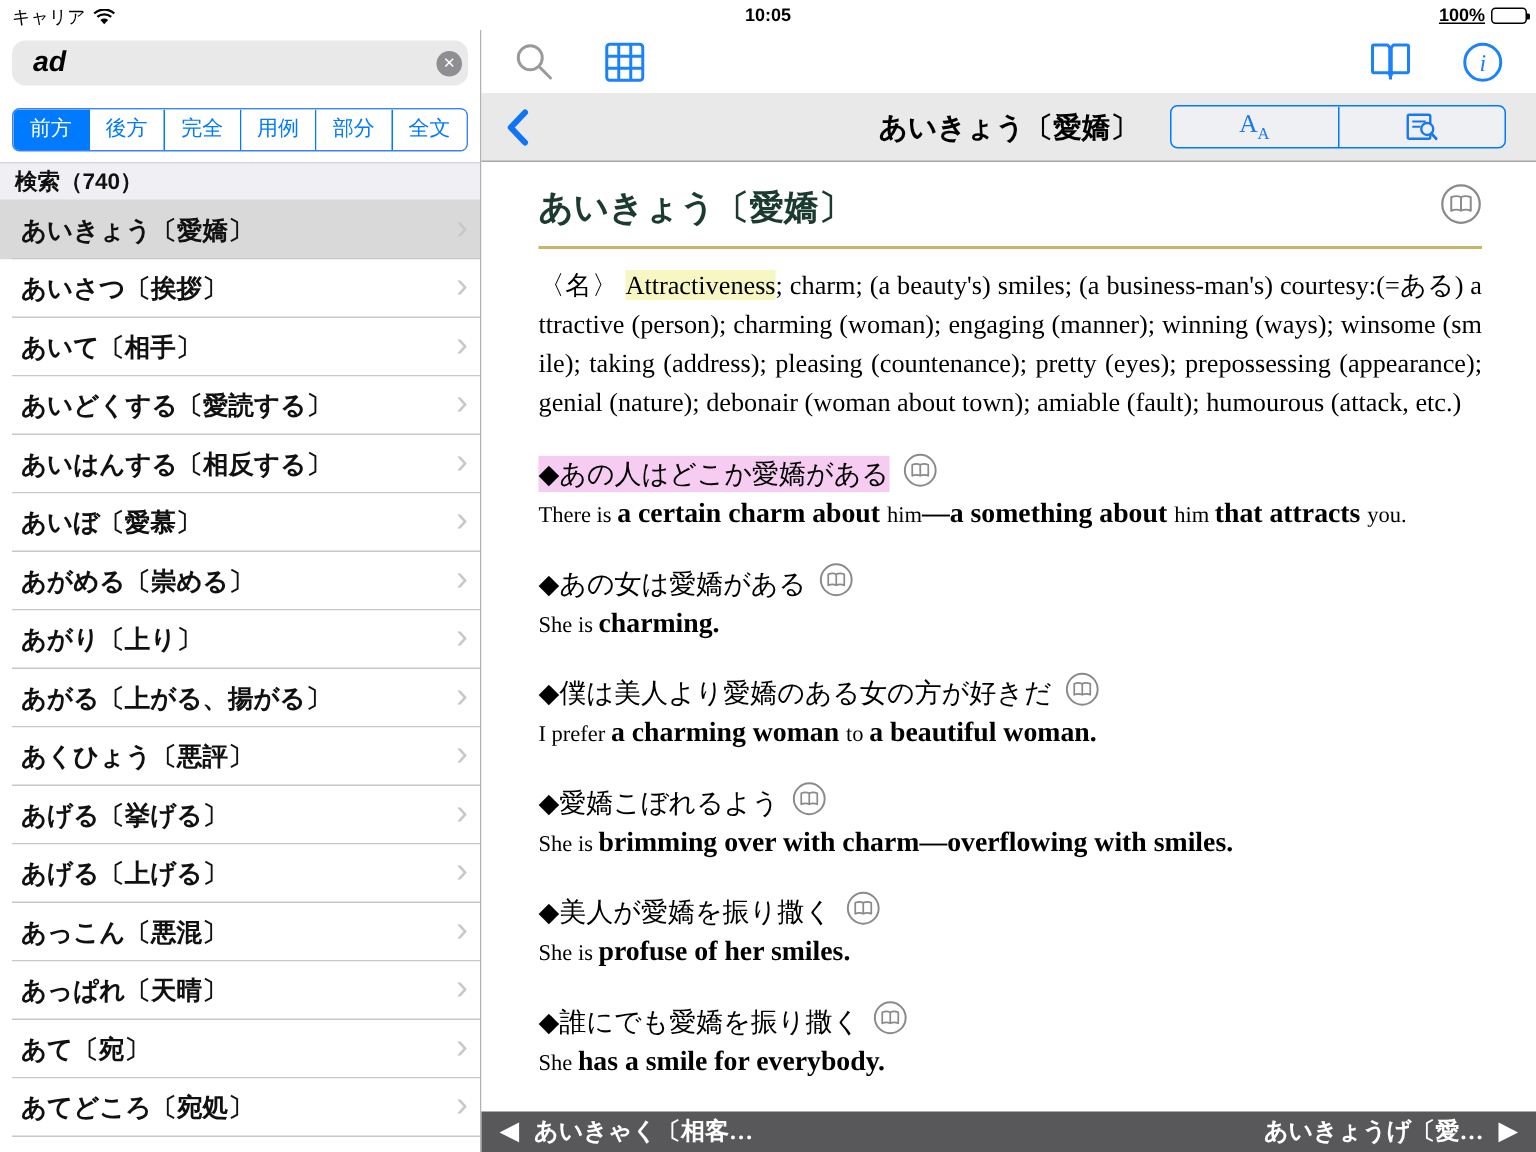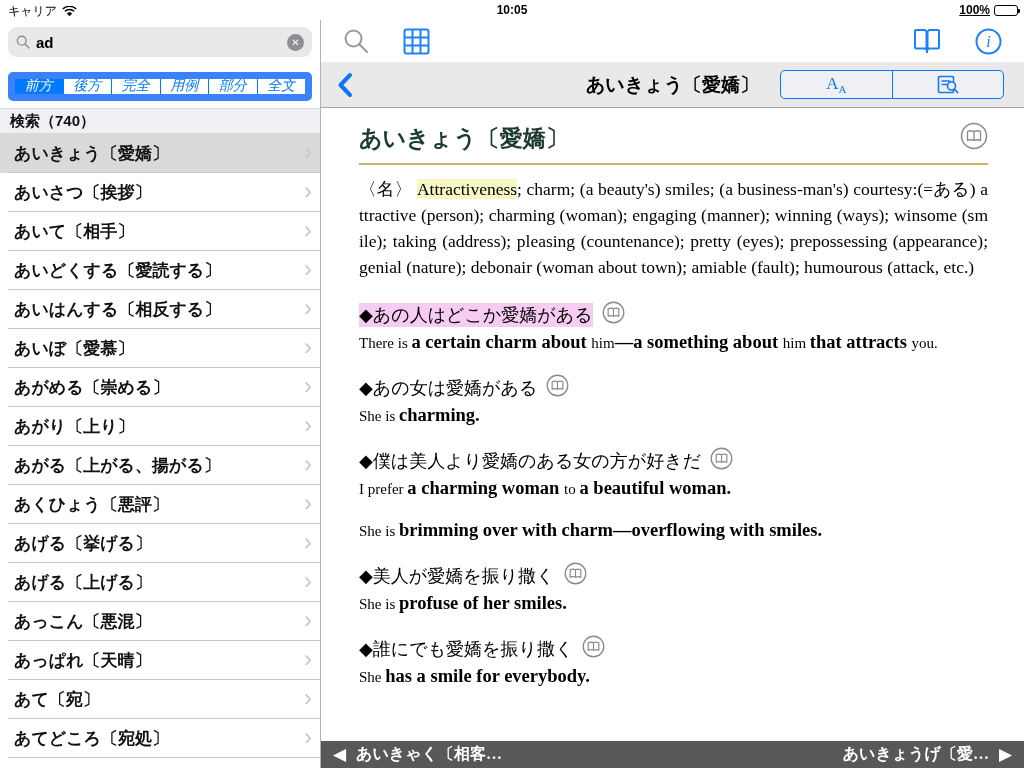--- a/index.html
+++ b/index.html
@@ -15,24 +15,24 @@
   .battery { width:24px; height:11px; border:1px solid #000; border-radius:3px; position:relative; padding:1px; }
   .battery .fill { width:100%; height:100%; background:#000; border-radius:1px; }
   .battery:after { content:""; position:absolute; right:-3px; top:3px; width:2px; height:4px; background:#000; border-radius:0 1px 1px 0; }
 
   .panes { flex:1; display:flex; min-height:0; }
 
   
   .sidebar { width:320px; flex:0 0 320px; background:#fff; display:flex; flex-direction:column; }
   .search-row { height:44px; padding:7px 8px; }
   .search-field { height:30px; background:#e9e9ea; border-radius:9px; display:flex; align-items:center; padding:0 8px; gap:6px; }
-  .search-field input { flex:1; border:none; outline:none; background:transparent; font-size:15px; font-weight:600; color:#000; font-family:"Liberation Sans","DejaVu Sans",sans-serif; }
+  .search-field input { flex:1; border:none; outline:none; background:transparent; font-size:19px; font-weight:600; color:#000; font-family:"Liberation Sans","DejaVu Sans",sans-serif;font-style:italic; }
   .clear-btn { width:17px; height:17px; border-radius:50%; background:#8e8e93; color:#fff; font-size:10px; line-height:17px; text-align:center; flex:0 0 17px; cursor:default; }
   .seg-row { height:44px; display:flex; align-items:center; padding:0 8px; }
-  .segmented { display:flex; width:100%; height:29px; border:7px solid #3b82f6; border-radius:5px; overflow:hidden;font-style:italic; }
+  .segmented { display:flex; width:100%; height:29px; border:1px solid #3b82f6; border-radius:5px; overflow:hidden; }
   .segmented .seg { flex:1; display:flex; align-items:center; justify-content:center; font-size:14px; color:#007aff; background:#fff; border-right:1px solid #007aff; }
   .segmented .seg:last-child { border-right:none; }
   .segmented .seg.sel { background:#007aff; color:#fff; }
   .list-header { height:26px; background:#efeff4; border-top:1px solid #d8d8dc; border-bottom:1px solid #d8d8dc; display:flex; align-items:center; padding:8px 10px; font-size:15px; font-weight:600; color:#111; }
   .list { flex:1; overflow:hidden; }
   .row { height:39px; display:flex; align-items:center; padding:0 8px 0 14px; position:relative; background:#fff; }
   .row .lbl { flex:1; font-family:"Liberation Serif","DejaVu Serif",serif; font-weight:700; font-size:17px; color:#111; white-space:nowrap; overflow:hidden; }
   .row .chev { color:#c7c7cc; font-size:24px; line-height:1; font-weight:400; margin-top:-4px; }
   .row:after { content:""; position:absolute; left:8px; right:0; bottom:0; height:1px; background:#c8c7cc; }
   .row.sel { background:#d9d9d9; }
@@ -286,20 +286,28 @@
             <span class="bookcircle"><svg width="23" height="23" viewBox="0 0 28 28">
                   <circle cx="14" cy="14" r="12.5" fill="none" stroke="#8a8a8a" stroke-width="1.6"></circle>
                   <path d="M7.5 9.5 Q11 8 14 9.5 Q17 8 20.5 9.5 V18.5 Q17 17 14 18.5 Q11 17 7.5 18.5 Z" fill="none" stroke="#8a8a8a" stroke-width="1.4" stroke-linejoin="round"></path>
                   <line x1="14" y1="9.5" x2="14" y2="18.5" stroke="#8a8a8a" stroke-width="1.4"></line>
                 </svg></span>
             </div>
           <div class="ex-en"><span>I prefer </span><span class="b">a charming woman </span><span>to </span><span class="b">a beautiful woman.</span></div>
         </div>
 
         <div class="example">
+          <div class="ex-jp">
+              <span>◆愛嬌こぼれるよう</span>
+            <span class="bookcircle"><svg width="23" height="23" viewBox="0 0 28 28">
+                  <circle cx="14" cy="14" r="12.5" fill="none" stroke="#8a8a8a" stroke-width="1.6"></circle>
+                  <path d="M7.5 9.5 Q11 8 14 9.5 Q17 8 20.5 9.5 V18.5 Q17 17 14 18.5 Q11 17 7.5 18.5 Z" fill="none" stroke="#8a8a8a" stroke-width="1.4" stroke-linejoin="round"></path>
+                  <line x1="14" y1="9.5" x2="14" y2="18.5" stroke="#8a8a8a" stroke-width="1.4"></line>
+                </svg></span>
+            </div>
           <div class="ex-en"><span>She is </span><span class="b">brimming over with charm—overflowing with smiles.</span></div>
         </div>
 
         <div class="example">
           <div class="ex-jp">
               <span>◆美人が愛嬌を振り撒く</span>
             <span class="bookcircle"><svg width="23" height="23" viewBox="0 0 28 28">
                   <circle cx="14" cy="14" r="12.5" fill="none" stroke="#8a8a8a" stroke-width="1.6"></circle>
                   <path d="M7.5 9.5 Q11 8 14 9.5 Q17 8 20.5 9.5 V18.5 Q17 17 14 18.5 Q11 17 7.5 18.5 Z" fill="none" stroke="#8a8a8a" stroke-width="1.4" stroke-linejoin="round"></path>
                   <line x1="14" y1="9.5" x2="14" y2="18.5" stroke="#8a8a8a" stroke-width="1.4"></line>

